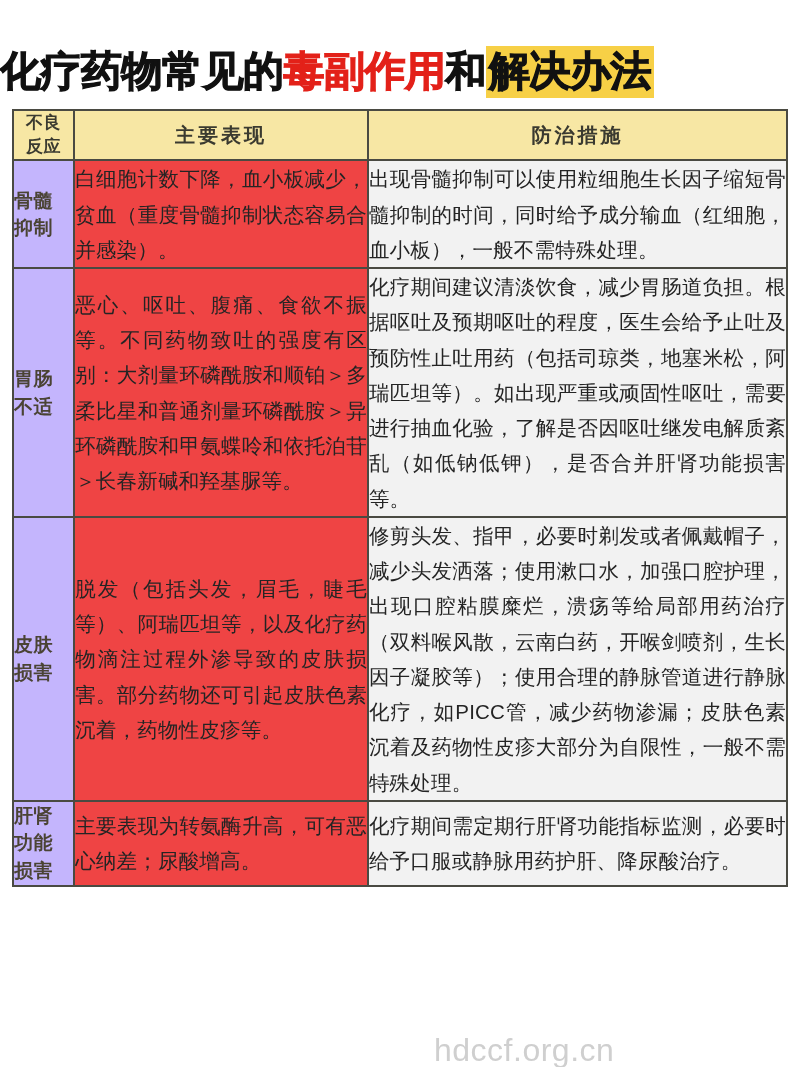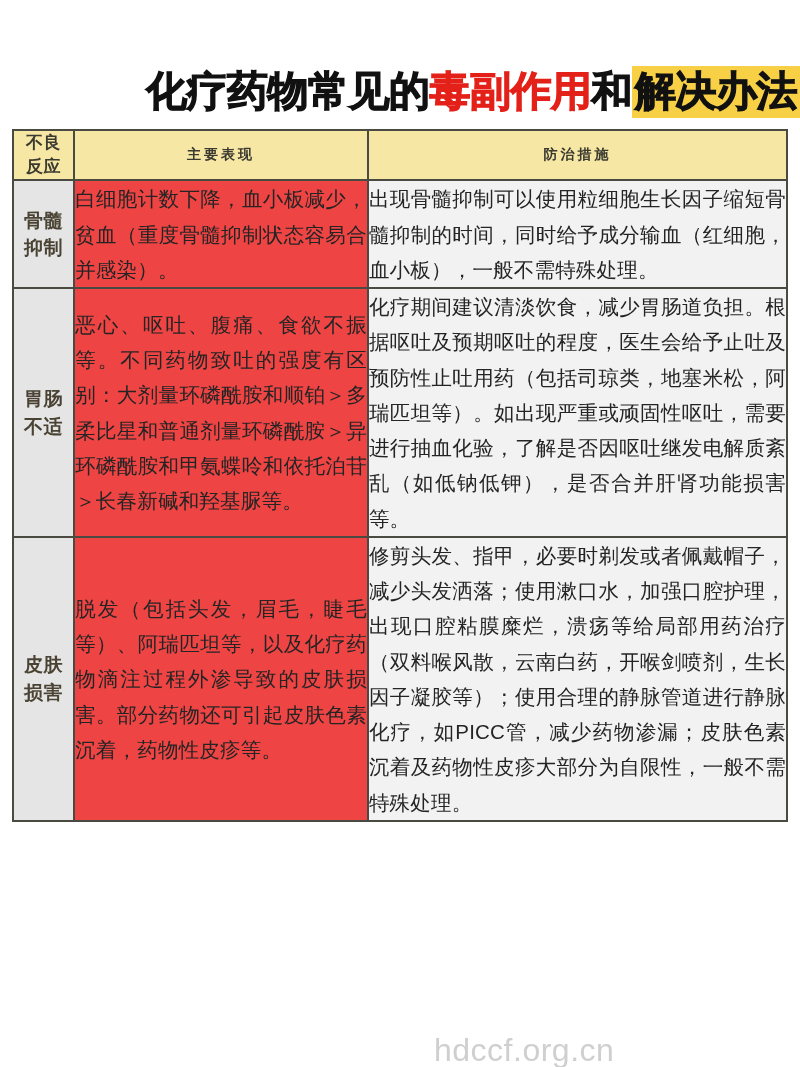--- a/index.html
+++ b/index.html
@@ -11,22 +11,22 @@
   body {
     width: 800px;
     height: 1067px;
     font-family: "Liberation Sans", "DejaVu Sans", sans-serif;
     position: relative;
     overflow: hidden;
   }
 
   
   .title-wrap {
-    padding: 68px 0 14px 0;
-    text-align: right;
+    padding: 48px 0 14px 0;
+    text-align: left;
     white-space: nowrap;
   }
   .title {
     display: inline-block;
     font-size: 41px;
     font-weight: 700;
     letter-spacing: -0.5px;
     line-height: 1.15;
     color: #111111;
     -webkit-text-stroke: 1.1px #111111;
@@ -72,29 +72,29 @@
     font-weight: 700;
     color: #3a3a30;
   }
   .hdr-label {
     font-size: 17px;
     line-height: 1.42;
     padding: 9px 2px;
     letter-spacing: 0.5px;
   }
   .hdr-cell {
-    font-size: 14px;
+    font-size: 20px;
     letter-spacing: 3px;
     padding: 9px 4px;
   }
 
   
   .lbl {
-    background: #e5e5e5;
-    text-align: center;
+    background: #c4b5fd;
+    text-align: left;
     font-weight: 700;
     font-size: 19px;
     line-height: 1.45;
     color: #4a4334;
     letter-spacing: 0.5px;
     padding: 6px 2px;
   }
 
   
   .body-cell {
@@ -170,17 +170,26 @@
 
       <tr>
         <td class="lbl">
           <div>皮肤</div>
           <div>损害</div>
         </td>
         <td class="body-cell">脱发（包括头发，眉毛，睫毛等）、阿瑞匹坦等，以及化疗药物滴注过程外渗导致的皮肤损害。部分药物还可引起皮肤色素沉着，药物性皮疹等。</td>
         <td class="body-cell right">修剪头发、指甲，必要时剃发或者佩戴帽子，减少头发洒落；使用漱口水，加强口腔护理，出现口腔粘膜糜烂，溃疡等给局部用药治疗（双料喉风散，云南白药，开喉剑喷剂，生长因子凝胶等）；使用合理的静脉管道进行静脉化疗，如PICC管，减少药物渗漏；皮肤色素沉着及药物性皮疹大部分为自限性，一般不需特殊处理。</td>
       </tr>
 
+      <tr>
+        <td class="lbl">
+          <div>肝肾</div>
+          <div>功能</div>
+          <div>损害</div>
+        </td>
+        <td class="body-cell">主要表现为转氨酶升高，可有恶心纳差；尿酸增高。</td>
+        <td class="body-cell right">化疗期间需定期行肝肾功能指标监测，必要时给予口服或静脉用药护肝、降尿酸治疗。</td>
+      </tr>
     </tbody>
   </table>
 </div>
 
 <div class="watermark">hdccf.org.cn</div>
 
 </body></html>

